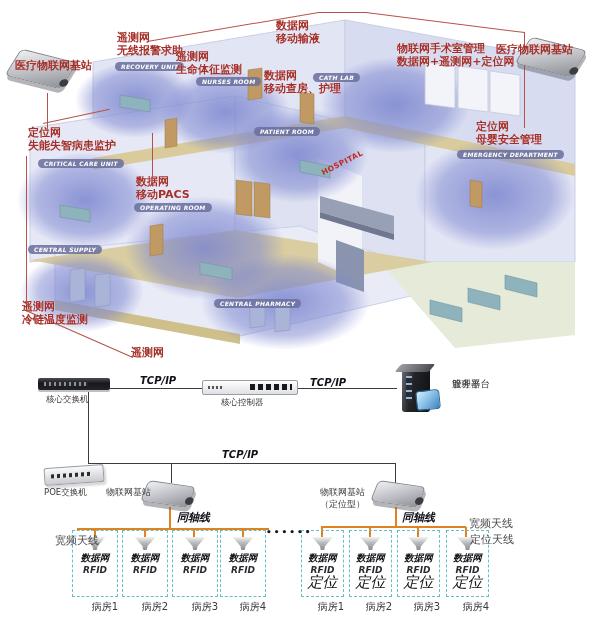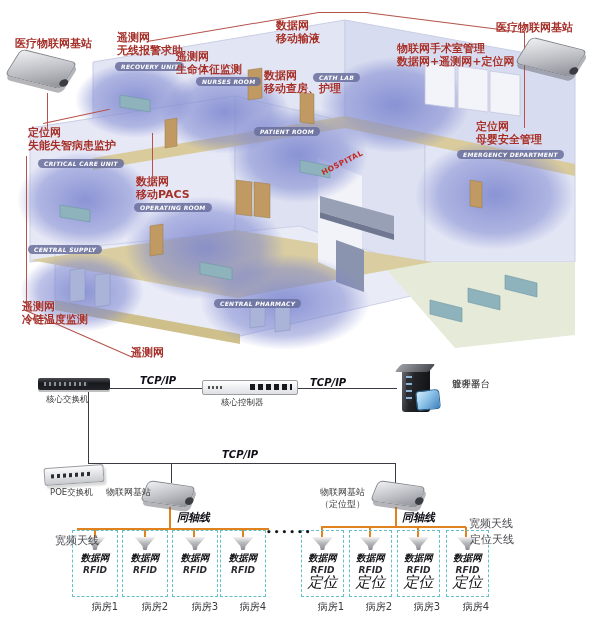--- a/index.html
+++ b/index.html
@@ -12,21 +12,21 @@
         padding:1px 6px;border-radius:7px;white-space:nowrap;}
   .room0{left:115px;top:62px;} .room1{left:196px;top:77px;} .room2{left:254px;top:127px;}
   .room3{left:313px;top:73px;} .room4{left:457px;top:150px;} .room5{left:38px;top:159px;}
   .room6{left:134px;top:203px;} .room7{left:28px;top:245px;} .room8{left:214px;top:299px;}
   .ann{position:absolute;z-index:5;color:#a5302a;font-weight:bold;font-size:11px;
        line-height:13px;white-space:nowrap;text-shadow:0 0 1px rgba(255,255,255,.6);}
   .ann0{left:117px;top:31px;} .ann1{left:176px;top:50px;} .ann2{left:276px;top:19px;}
   .ann3{left:264px;top:69px;} .ann4{left:397px;top:42px;} .ann5{left:476px;top:120px;}
   .ann6{left:28px;top:126px;} .ann7{left:136px;top:175px;} .ann8{left:22px;top:300px;}
   .ann9{left:131px;top:346px;}
-  .bs-label{position:absolute;z-index:5;color:#a5302a;font-weight:bold;font-size:11px;white-space:nowrap;}
+  .bs-label{position:absolute;z-index:5;color:#a5302a;font-weight:bold;font-size:11px;white-space:nowrap;margin-top:22px;}
   .bsl-left{left:15px;top:36px;} .bsl-right{left:496px;top:20px;}
   #hospital-sign{position:absolute;left:320px;top:169px;z-index:5;color:#c5281e;
        font-size:7.5px;font-weight:bold;letter-spacing:.5px;transform:rotate(-27deg);
        transform-origin:left top;}
   
   .rl{position:absolute;background:#b5524a;z-index:2;transform-origin:left top;}
   .rl1{left:47px;top:93px;width:1px;height:38px;}
   .rl2{left:43px;top:123px;width:68px;height:1px;transform:rotate(-12deg);}
   .rl3{left:26px;top:156px;width:1px;height:154px;}
   .rl4{left:26px;top:310px;width:117px;height:1px;transform:rotate(23.7deg);}
@@ -261,21 +261,21 @@
   <div class="dev-label" style="left:221px;top:397px;">核心控制器</div>
   <div class="tcpip tcp2">TCP/IP</div>
   <div class="server">
     <div class="tower"></div>
     <div class="shield"></div>
   </div>
   <div class="dev-label lbl-95" style="left:452px;top:378px;">服务器</div>
   <div class="dev-label lbl-95" style="left:452px;top:378px;">管理平台</div>
   <div class="tcpip tcp3">TCP/IP</div>
   <div class="poe"></div>
-  <div class="dev-label" style="left:50px;top:487px;">POE交换机</div>
+  <div class="dev-label" style="left:44px;top:487px;">POE交换机</div>
 
   <div class="dev-label lbl-9" style="left:106px;top:486px;">物联网基站</div>
   <div class="bs-device bs-bottom bsb-left">
       <span class="nub"></span>
     </div>
   <div class="dev-label lbl-9" style="left:320px;top:486px;">物联网基站</div>
   <div class="dev-label lbl-9" style="left:320px;top:498px;">（定位型）</div>
   <div class="bs-device bs-bottom bsb-right">
       <span class="nub"></span>
     </div>

